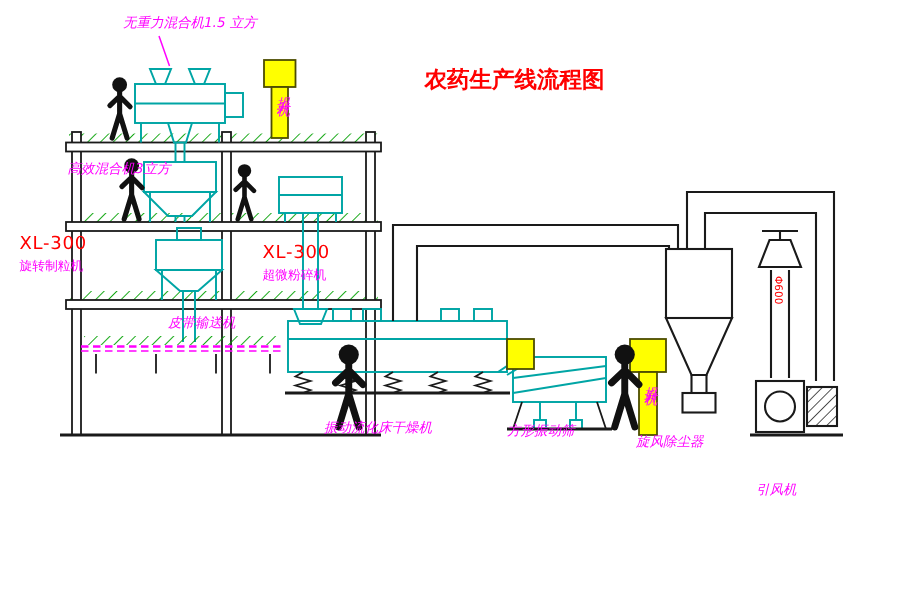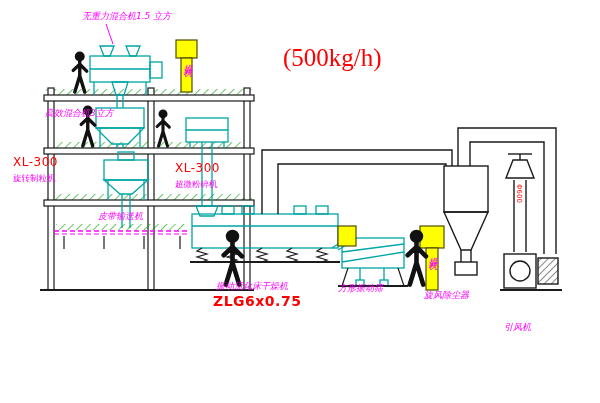--- a/index.html
+++ b/index.html
@@ -187,37 +187,36 @@
     <g>
       <use href="#person" transform="translate(72,51) scale(1.55)"></use>
       <use href="#person" transform="translate(80,105) scale(1.55)"></use>
       <use href="#person" transform="translate(156,109) scale(1.4)"></use>
       <use href="#person" transform="translate(222,229) scale(2.1)"></use>
       <use href="#person" transform="translate(406,229) scale(2.1)"></use>
     </g>
   </svg>
 
   <div class="title-wrap">
-    <span class="title-cap">(500kg/h)</span>
+    <span class="title-main">农药生产线流程图</span>
   </div>
 
   <div class="lbl magenta sz9" style="left:82px;top:12px;">无重力混合机1.5 立方</div>
   <div class="lbl magenta sz9 vtext" style="left:182px;top:57px;">提升机</div>
   <div class="lbl magenta sz9" style="left:45px;top:109px;">高效混合机3立方</div>
 
   <div class="lbl red model" style="left:13px;top:156px;">XL-300</div>
   <div class="lbl magenta sz85" style="left:13px;top:174px;">旋转制粒机</div>
 
   <div class="lbl red model" style="left:175px;top:162px;">XL-300</div>
   <div class="lbl magenta sz85" style="left:175px;top:180px;">超微粉碎机</div>
 
-  <div class="lbl magenta sz9" style="left:98px;top:212px;">皮带输送机</div>
+  <div class="lbl magenta sz9" style="left:112px;top:212px;">皮带输送机</div>
 
   <div class="lbl magenta sz9" style="left:216px;top:282px;">振动流化床干燥机</div>
-  <div class="lbl red model-big" style="left:213px;top:294px;">ZLG6x0.75</div>
 
   <div class="lbl magenta sz9" style="left:338px;top:284px;">方形振动筛</div>
 
   <div class="lbl magenta sz9 vtext" style="left:427px;top:250px;">提升机</div>
   <div class="lbl magenta sz9" style="left:424px;top:291px;">旋风除尘器</div>
   <div class="lbl magenta sz9" style="left:504px;top:299px;margin-top:24px;">引风机</div>
 
   <div class="lbl dim" style="left:514px;top:184px;">Φ600</div>
 
 </div>

